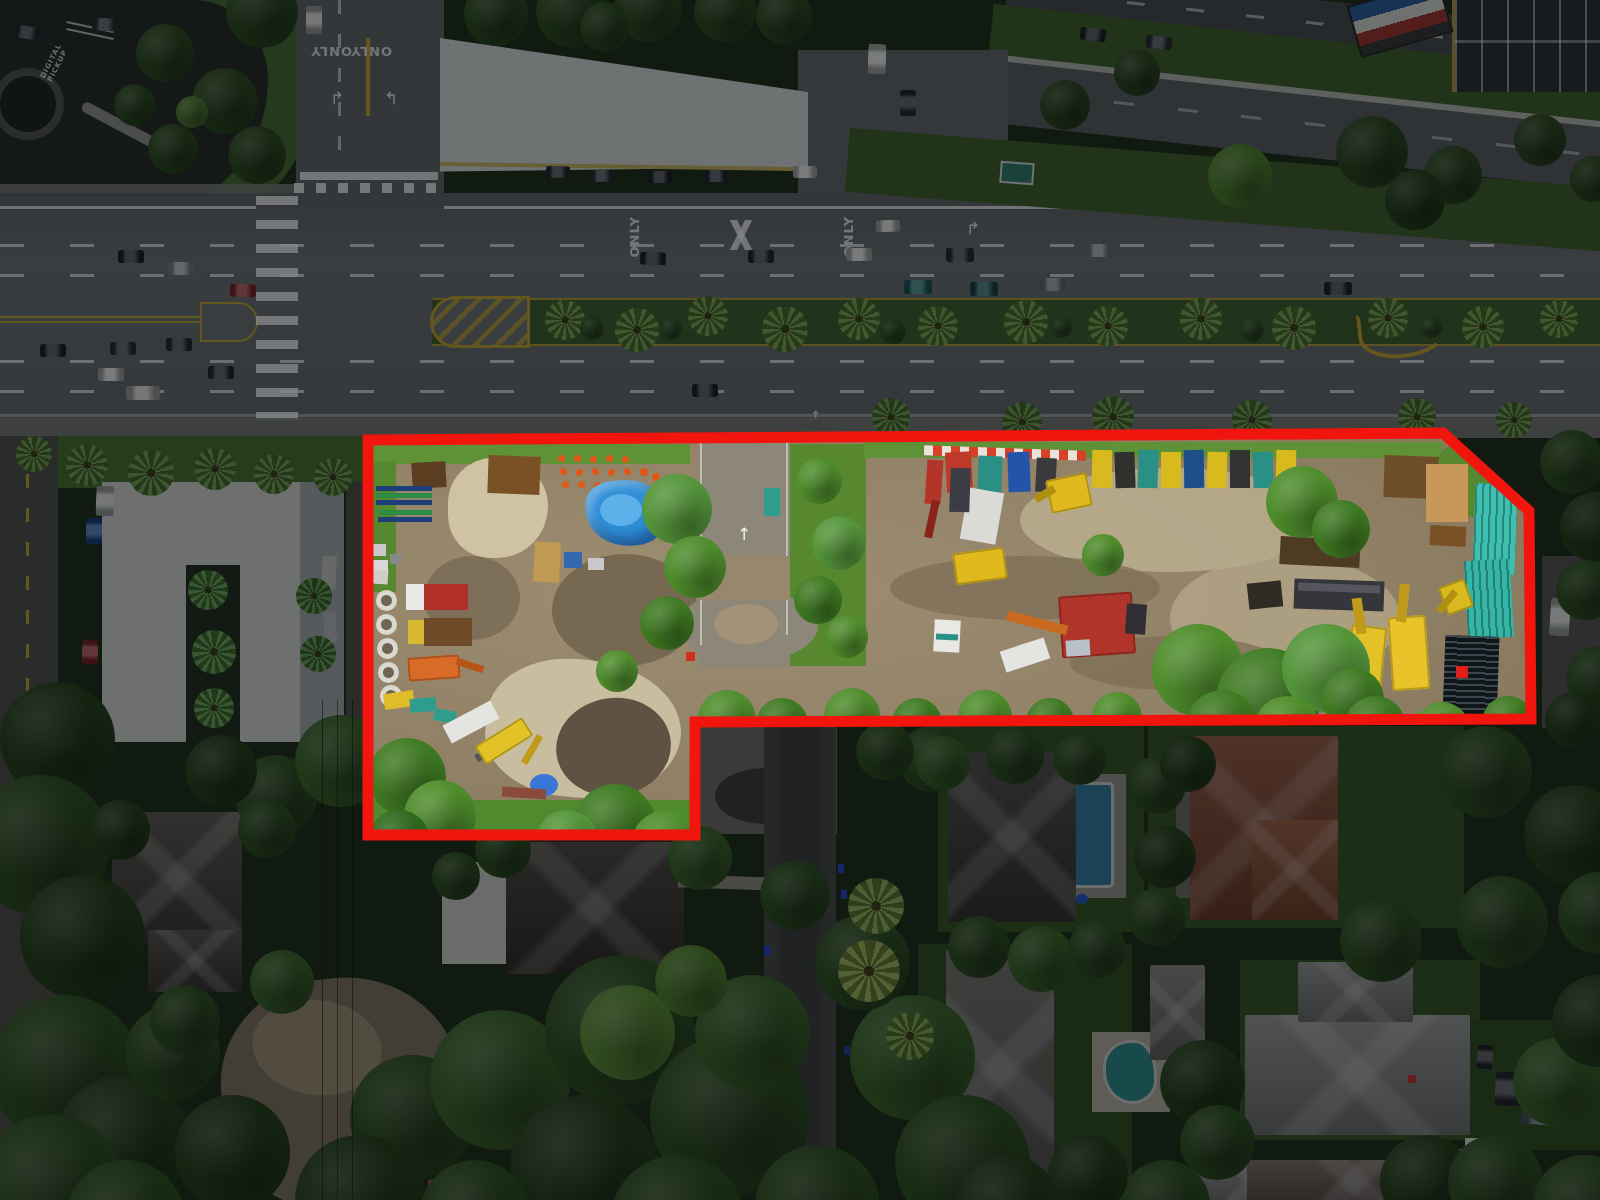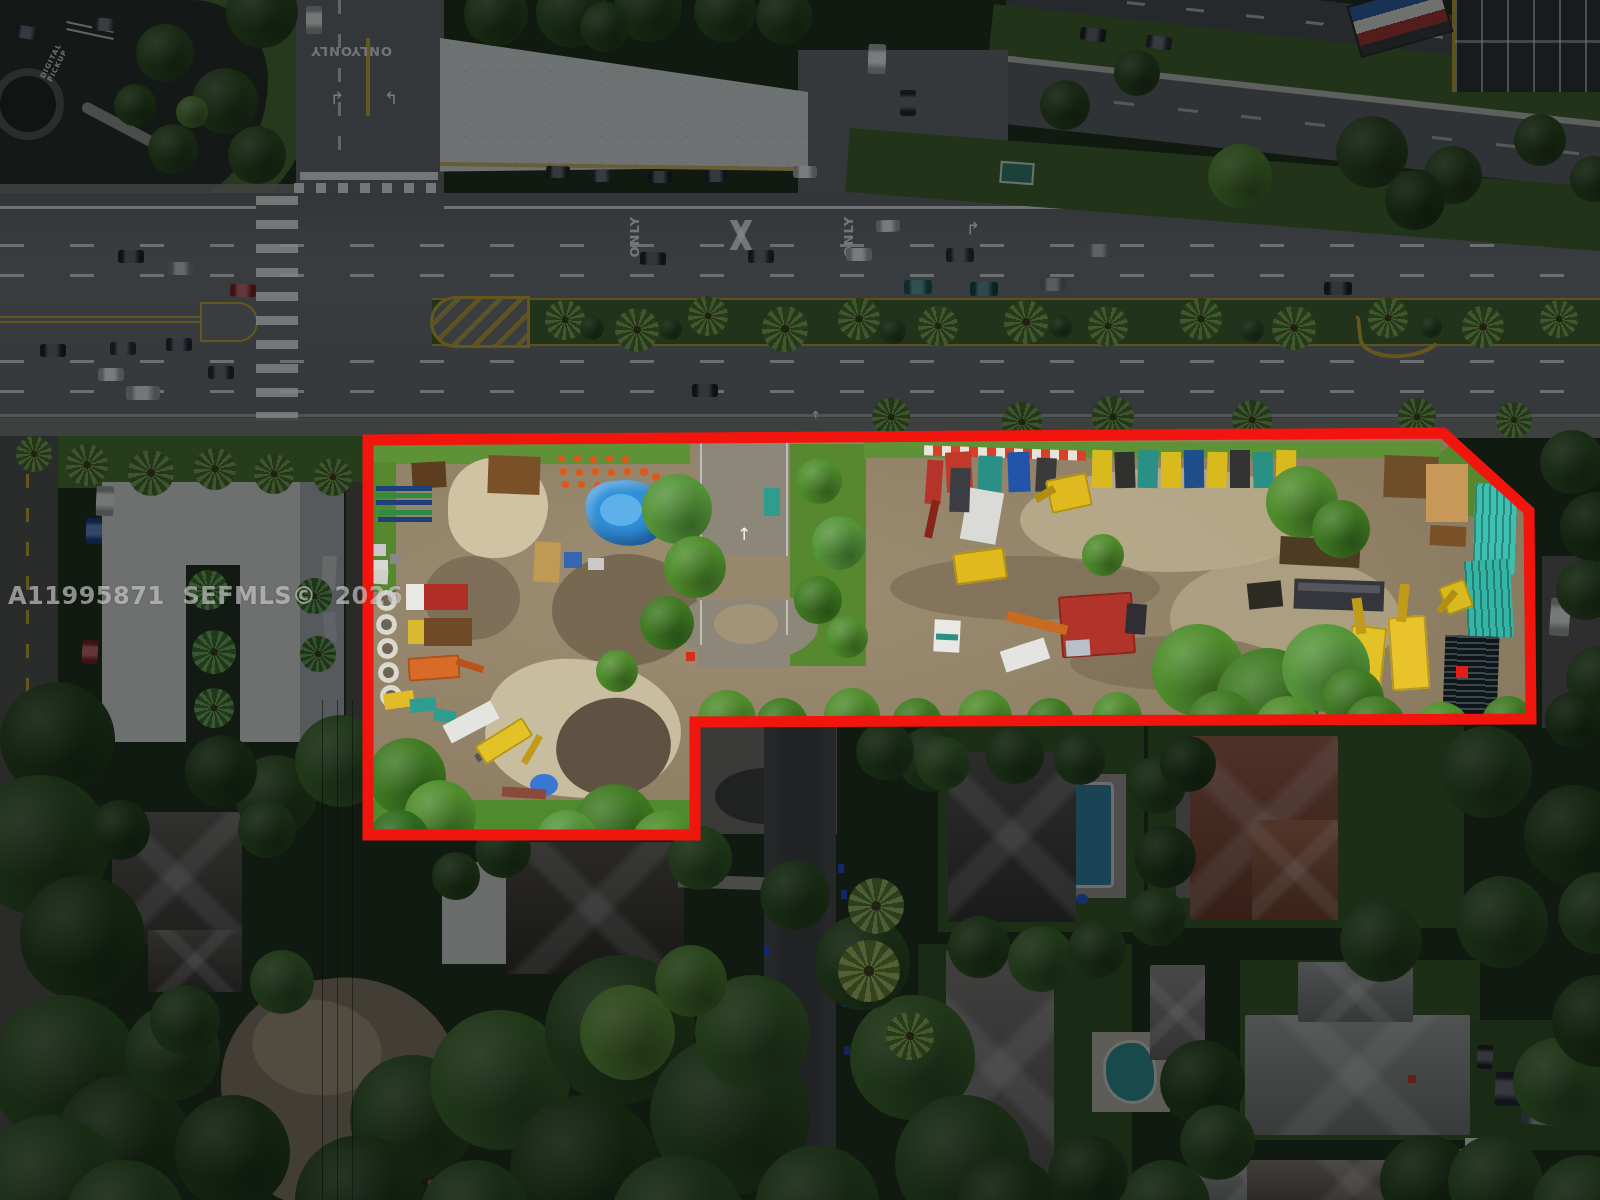--- a/index.html
+++ b/index.html
@@ -572,14 +572,13 @@
   </div>
 
   <svg id="ov-svg" width="1600" height="1200">
     <path id="ov-path" fill-rule="evenodd" d="M0 0H1600V1200H0Z M368 440L1443 433L1529 511L1531 719L695 722L695 835L368 835Z" fill="#06090d" fill-opacity="0.5"></path>
   </svg>
 
   <svg id="outline-svg" width="1600" height="1200">
     <polygon id="outline-poly" fill="none" stroke-linejoin="miter" points="368,440 1443,433 1529,511 1531,719 695,722 695,835 368,835" stroke="#f2150d" stroke-width="11"></polygon>
   </svg>
 
-  <div id="watermark">A11995871 SEFMLS© 2026</div>
 </div>
 
 </body></html>

